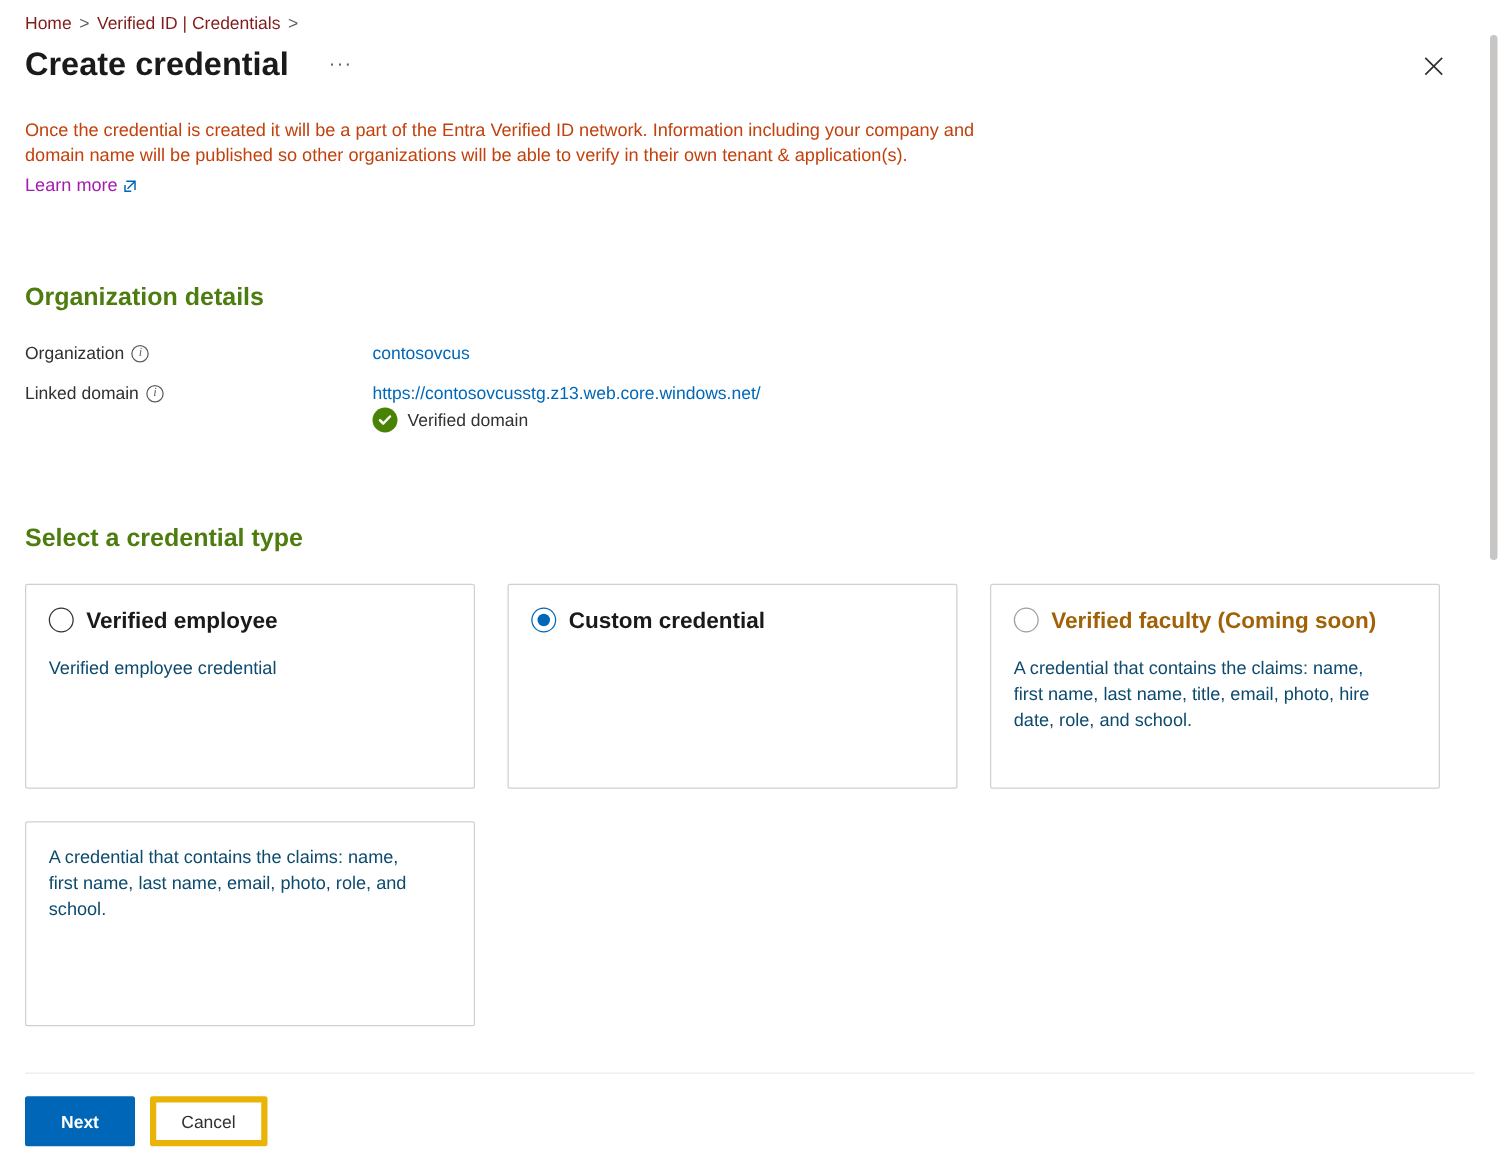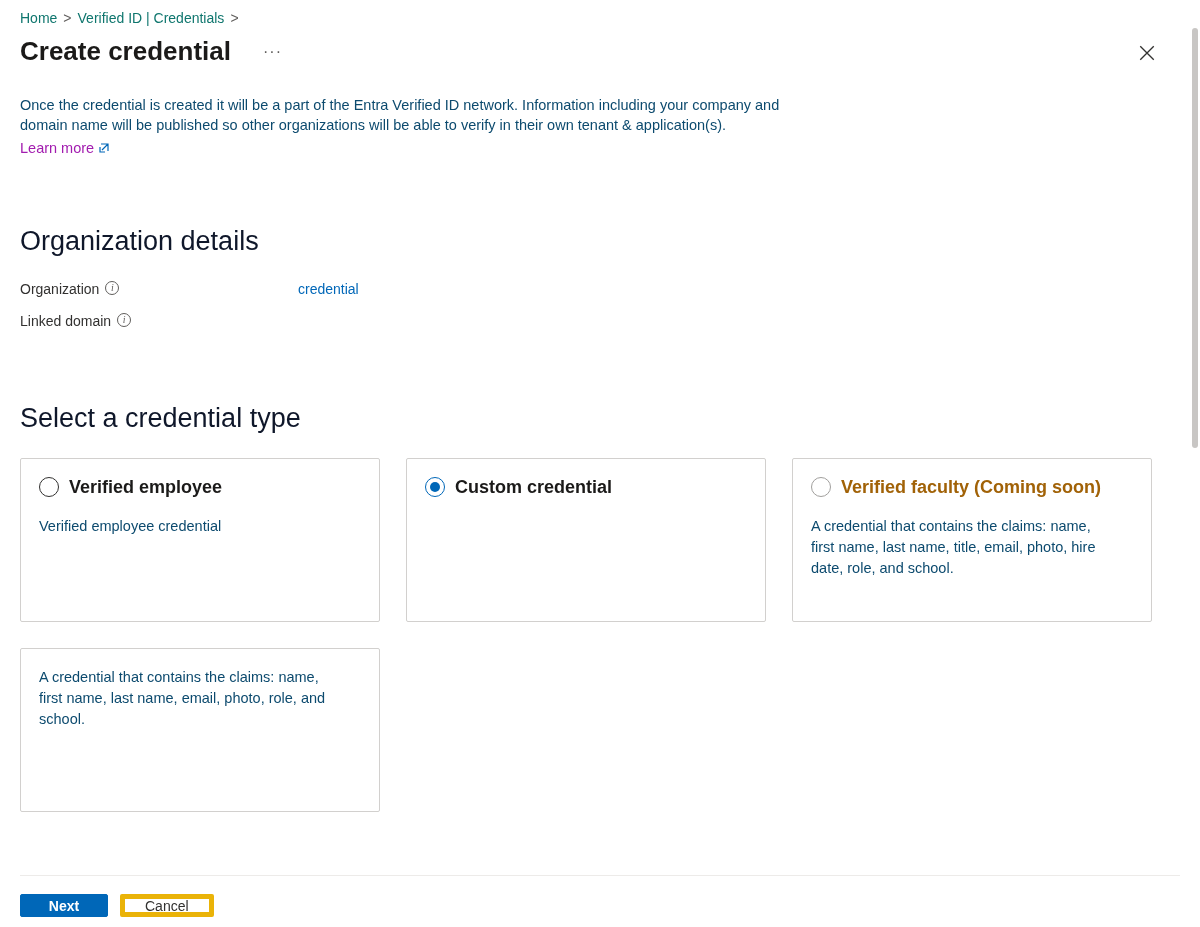--- a/index.html
+++ b/index.html
@@ -22,21 +22,21 @@
       overflow: auto;
       padding: 10px 20px 20px 20px;
     }
     .breadcrumb {
       display: flex;
       align-items: center;
       gap: 6px;
       font-size: 14px;
       margin-bottom: 10px;
     }
-    .breadcrumb a { color: #0f766e; text-decoration: none; }
+    .breadcrumb a { color: #7f1d1d; text-decoration: none; }
     .breadcrumb .sep { color: #605e5c; }
     .title-row {
       display: flex;
       align-items: center;
       gap: 28px;
       margin-bottom: 28px;
     }
     h1.page-title {
       font-size: 26px;
       font-weight: 600;
@@ -52,52 +52,52 @@
     .close-btn {
       position: absolute;
       top: 44px;
       right: 34px;
       cursor: pointer;
       color: #323130;
     }
     .close-btn svg { width: 18px; height: 18px; }
     .intro {
       font-size: 14.5px;
-      color: #0c4a6e;
+      color: #c2410c;
       line-height: 1.4;
       max-width: 780px;
       margin-bottom: 4px;
     }
     .learn-more {
       color: #a21caf;
       text-decoration: none;
       font-size: 14.5px;
       display: inline-flex;
       align-items: center;
       gap: 4px;
     }
     h2.section-title {
-      font-size: 27px;
-      font-weight: 400;
-      color: #0f172a;
+      font-size: 20px;
+      font-weight: 700;
+      color: #4d7c0f;
       margin-top: 70px;
       margin-bottom: 24px;
     }
     .kv-row {
       display: flex;
       align-items: flex-start;
       margin-bottom: 16px;
     }
     .kv-label {
       width: 278px;
       flex: 0 0 278px;
       font-size: 14px;
       color: #323130;
       display: flex;
-      align-items: flex-start;
+      align-items: flex-end;
       gap: 6px;
     }
     .info-icon {
       display: inline-flex;
       width: 14px; height: 14px;
       border: 1px solid #605e5c;
       border-radius: 50%;
       font-size: 10px;
       align-items: center;
       justify-content: center;
@@ -184,21 +184,21 @@
       position: absolute;
       left: 20px;
       right: 20px;
       bottom: 10px;
       border-top: 1px solid #edebe9;
       padding-top: 18px;
       display: flex;
       gap: 12px;
     }
     .btn {
-      height: 23px;
+      height: 40px;
       padding: 0 20px;
       font-size: 14px;
       font-family: inherit;
       border-radius: 2px;
       cursor: pointer;
       display: inline-flex;
       align-items: center;
       justify-content: center;
     }
     .btn-primary {
@@ -257,28 +257,39 @@
   </a>
 
   <h2 class="section-title">Organization details</h2>
 
   <div class="kv-row">
     <div class="kv-label">
       <span>Organization</span>
       <span class="info-icon">i</span>
     </div>
     <div class="kv-value">
-      <a href="#">credential</a>
+      <a href="#">contosovcus</a>
     </div>
   </div>
 
   <div class="kv-row">
     <div class="kv-label">
       <span>Linked domain</span>
       <span class="info-icon">i</span>
+    </div>
+    <div class="kv-value">
+      <a href="#">https://contosovcusstg.z13.web.core.windows.net/</a>
+      <div class="verified-row">
+        <span class="verified-badge">
+          <svg viewBox="0 0 12 12">
+              <path d="M2 6.2 L4.6 8.8 L10 3.2" stroke="#fff" stroke-width="2" fill="none" stroke-linecap="round" stroke-linejoin="round"></path>
+            </svg>
+        </span>
+        <span class="verified-text">Verified domain</span>
+      </div>
     </div>
   </div>
 
   <h2 class="section-title select-type">Select a credential type</h2>
 
   <div class="card-grid">
 
     <div class="card">
       <div class="card-header">
         <span class="radio"></span>

